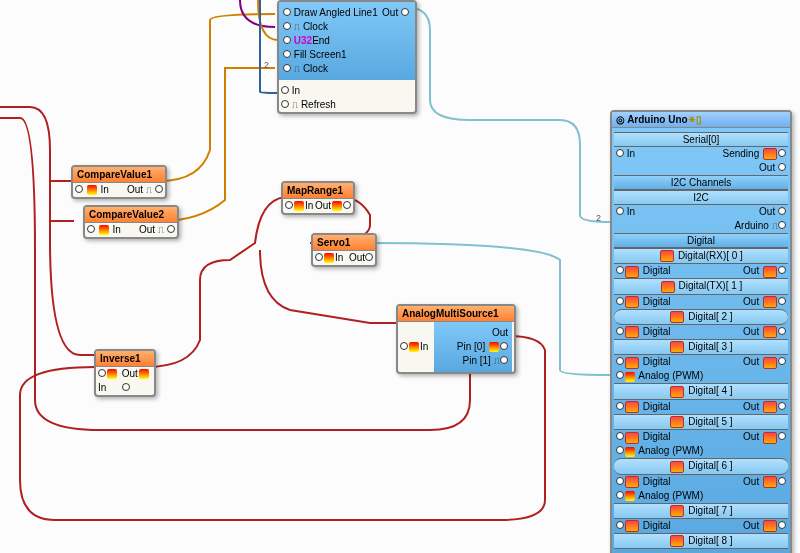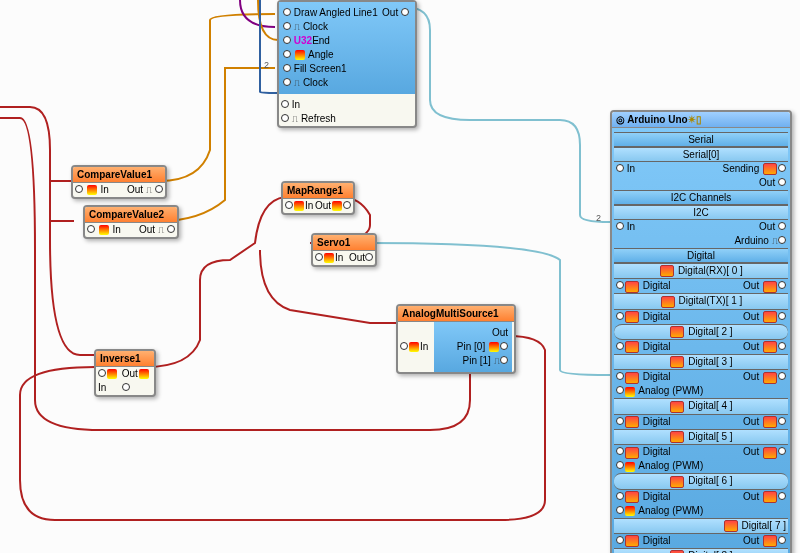--- a/index.html
+++ b/index.html
@@ -70,23 +70,20 @@
           <span><span class="pin-dot"></span> <span>Draw Angled Line1</span></span>
           <span class="lbl r"><span>Out</span> <span class="pin-dot"></span></span>
         </div>
     <div class="row">
           <span><span class="pin-dot"></span> <span class="ic-clock"></span> <span>Clock</span></span>
         </div>
     <div class="row">
           <span><span class="pin-dot"></span> <span style="color:#d000d0;font-weight:bold;">U32</span><span>End</span></span>
         </div>
     <div class="row">
-          <span><span class="pin-dot"></span> <span class="icon ic-analog"></span> <span>Angle</span></span>
-        </div>
-    <div class="row">
           <span><span class="pin-dot"></span> <span>Fill Screen1</span></span>
         </div>
     <div class="row">
           <span><span class="pin-dot"></span> <span class="ic-clock"></span> <span>Clock</span></span>
         </div>
   </div>
   <div class="row" style="padding-top:4px;">
         <span><span class="pin-dot"></span> <span>In</span></span>
       </div>
   <div class="row">
@@ -145,21 +142,20 @@
     </div>
   </div>
 </div>
 
 <div class="node" style="left:610px; top:110px; width:178px; height:443px; overflow:hidden;">
   <div class="node-title blue" style="display:flex;justify-content:flex-start;">
         <span>◎ <span>Arduino Uno</span></span>
         <span style="color:#a80;">✴▯</span>
       </div>
   <div class="big-blue">
-    <div class="section">Serial</div>
     <div class="section" style="background:linear-gradient(#b0e0ff,#88c8f0);"><span>Serial[0]</span></div>
     <div class="row">
           <span><span class="pin-dot"></span> <span>In</span></span>
           <span><span>Sending</span> <span class="icon ic-dig"></span><span class="pin-dot"></span></span>
         </div>
     <div class="row">
           <span></span>
           <span><span>Out</span> <span class="pin-dot"></span></span>
         </div>
 
@@ -220,21 +216,21 @@
 
     <div class="section" style="background:linear-gradient(#b0e0ff,#88c8f0);border-radius:7px;"><span class="icon ic-dig"></span> <span>Digital[ 6 ]</span></div>
     <div class="row">
           <span><span class="pin-dot"></span><span class="icon ic-dig"></span> <span>Digital</span></span>
           <span><span>Out</span> <span class="icon ic-dig"></span><span class="pin-dot"></span></span>
         </div>
     <div class="row">
           <span><span class="pin-dot"></span><span class="icon ic-analog"></span> <span>Analog (PWM)</span></span>
         </div>
 
-    <div class="section" style="background:linear-gradient(#b0e0ff,#88c8f0);text-align:right;"><span class="icon ic-dig"></span> <span>Digital[ 7 ]</span></div>
+    <div class="section" style="background:linear-gradient(#b0e0ff,#88c8f0);"><span class="icon ic-dig"></span> <span>Digital[ 7 ]</span></div>
     <div class="row">
           <span><span class="pin-dot"></span><span class="icon ic-dig"></span> <span>Digital</span></span>
           <span><span>Out</span> <span class="icon ic-dig"></span><span class="pin-dot"></span></span>
         </div>
 
     <div class="section" style="background:linear-gradient(#b0e0ff,#88c8f0);"><span class="icon ic-dig"></span> <span>Digital[ 8 ]</span></div>
 
   </div>
 </div>
 

